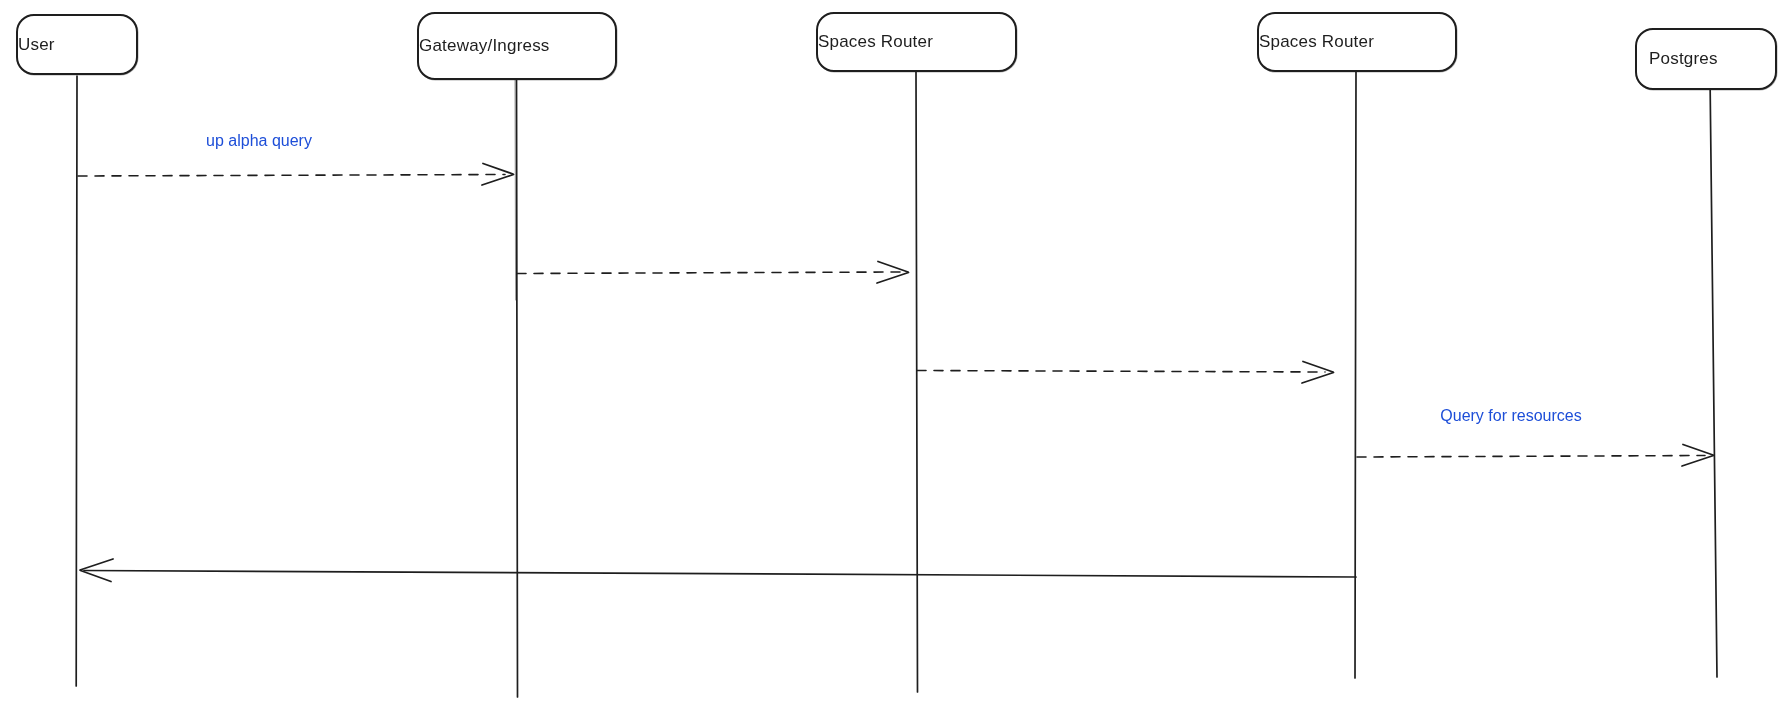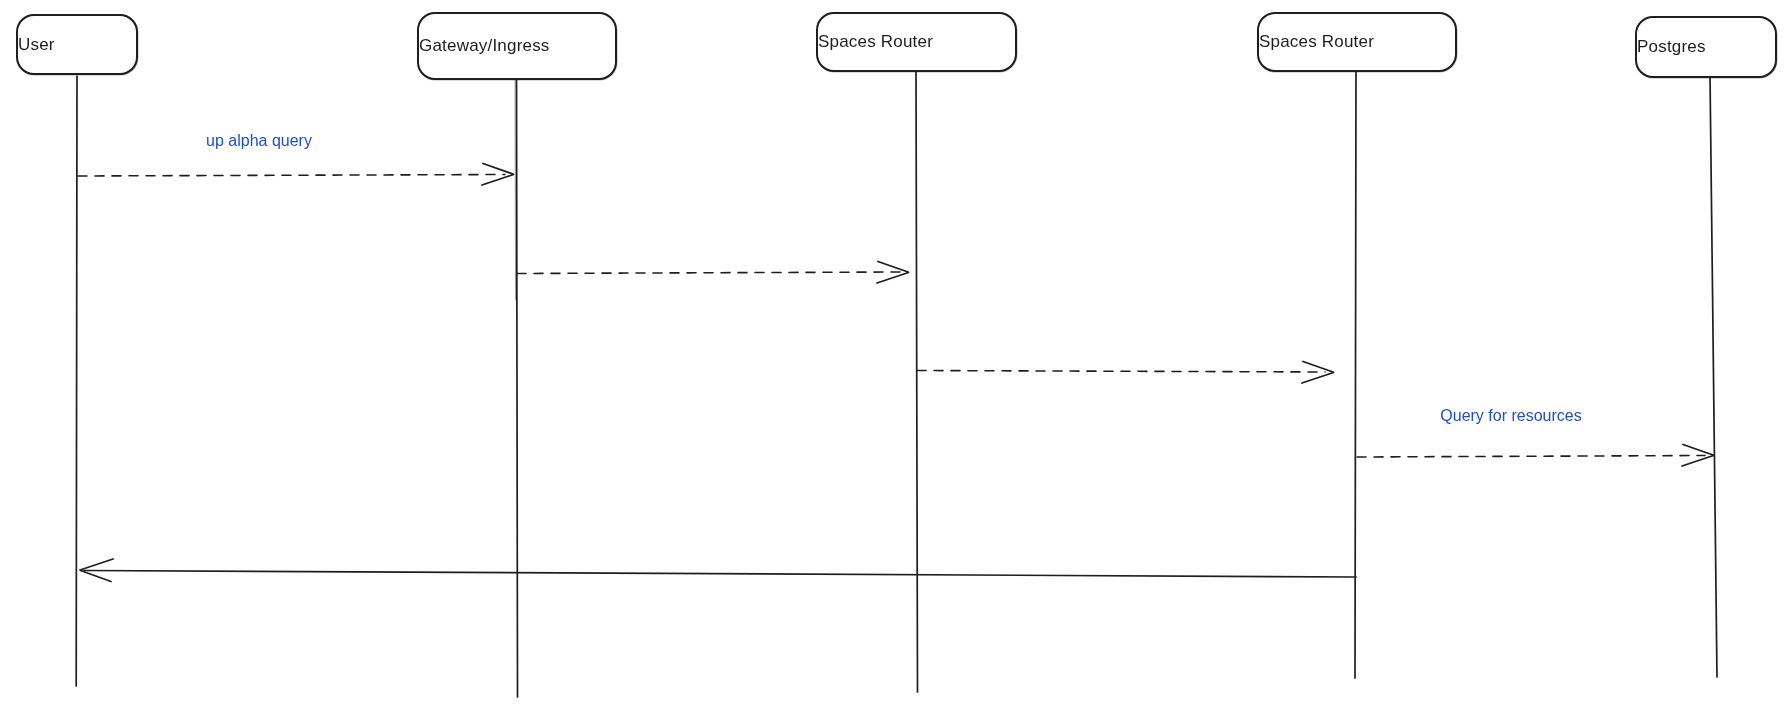--- a/index.html
+++ b/index.html
@@ -47,21 +47,21 @@
     font-size: 16px;
     line-height: 18px;
     color: #1d4ed8;
     white-space: nowrap;
   }
   
   #box-user     { left: 16px;   top: 14px; width: 122px; height: 61px; }
   #box-gateway  { left: 417px;  top: 12px; width: 200px; height: 68px; }
   #box-router   { left: 816px;  top: 12px; width: 201px; height: 60px; }
   #box-apollo   { left: 1257px; top: 12px; width: 200px; height: 60px; }
-  #box-postgres { left: 1635px; top: 16px; width: 142px; height: 62px; }
+  #box-postgres { left: 1635px; top: 28px; width: 142px; height: 62px; padding-left: 12px; }
   #label-msg-0  { left: 149px;  top: 132px; }
   #label-msg-3  { left: 1401px; top: 407px; }
 </style>
 </head>
 <body>
 
 <div class="canvas">
 
   <svg class="wires" viewBox="0 0 1792 713" xmlns="http://www.w3.org/2000/svg" fill="none" stroke="#1e1e1e" stroke-linecap="round">
 

